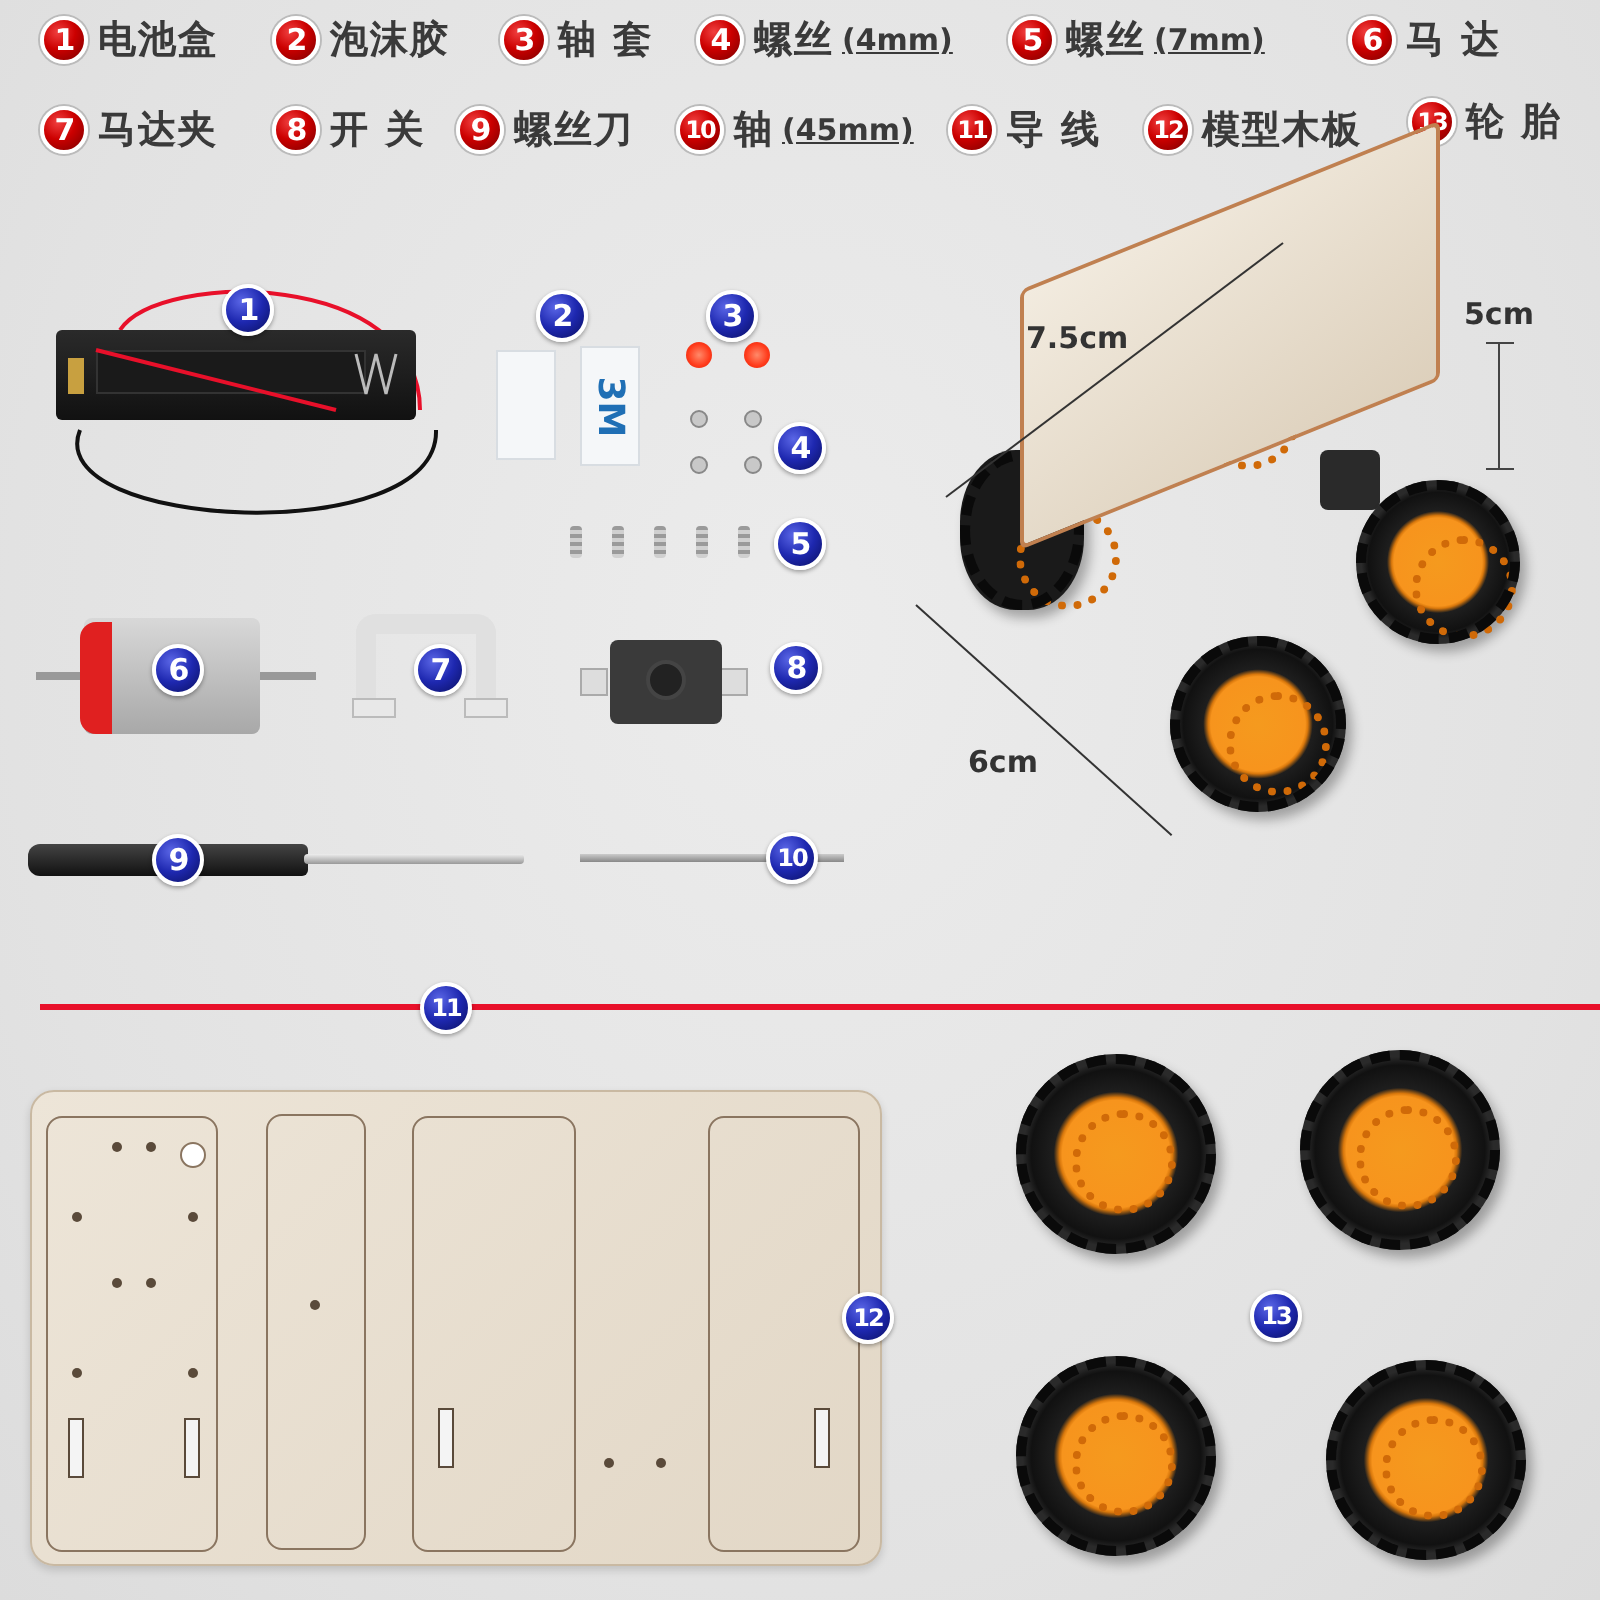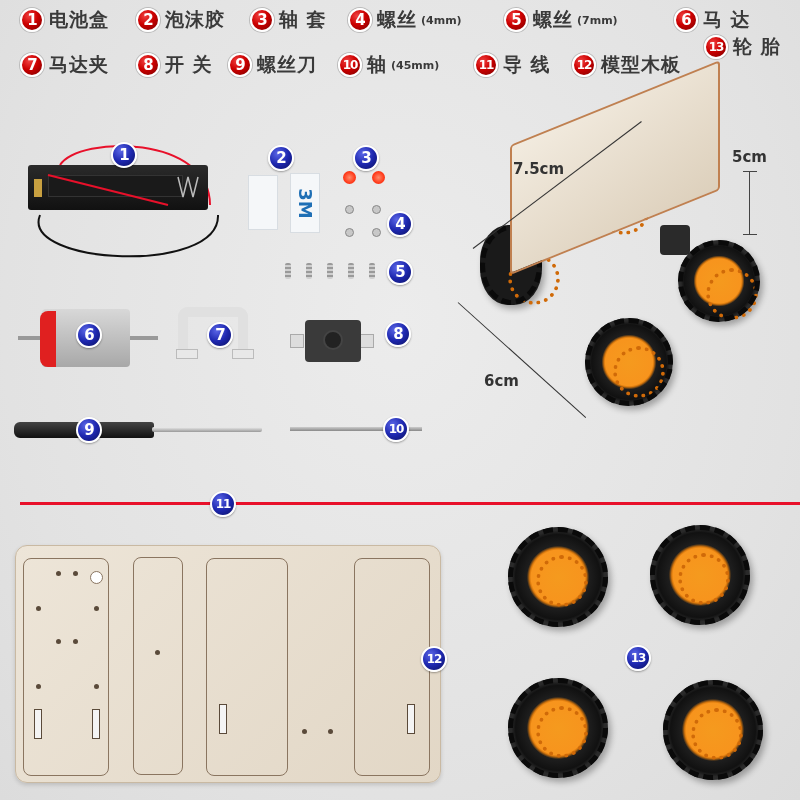--- a/index.html
+++ b/index.html
@@ -2,21 +2,21 @@
 <html><head>
 <meta charset="utf-8">
 <style>
   * { box-sizing: border-box; margin: 0; padding: 0; }
   body { width: 800px; height: 800px; overflow: hidden; background: #e6e6e6; font-family: "DejaVu Sans", sans-serif; }
   .canvas { position: relative; width: 800px; height: 800px; background: radial-gradient(ellipse at 50% 40%, #ececec 0%, #e2e2e2 70%, #dcdcdc 100%); }
   .legend-item { position: absolute; display: flex; align-items: center; height: 30px; }
   .red-badge { width: 24px; height: 24px; border-radius: 50%; background: radial-gradient(circle at 35% 30%, #f04040 0%, #c00 45%, #7a0000 100%); border: 2px solid #fff; box-shadow: 0 0 0 1px #bbb; color: #fff; font-weight: bold; font-size: 15px; display: flex; align-items: center; justify-content: center; letter-spacing: -1px; flex-shrink: 0; }
   .red-badge.two { font-size: 12px; }
   .legend-label { margin-left: 5px; font-size: 19px; font-weight: bold; color: #3a3a3a; white-space: nowrap; letter-spacing: 1px; }
-  .legend-sub { font-size: 11px; font-weight: bold; color: #3a3a3a; margin-left: 4px; }
+  .legend-sub { font-size: 15px; font-weight: bold; color: #3a3a3a; margin-left: 4px; text-decoration: underline; }
 
   
   .blue-badge { position: absolute; width: 26px; height: 26px; border-radius: 50%; background: radial-gradient(circle at 35% 30%, #5a66e6 0%, #1e28b0 50%, #0a0f60 100%); border: 2px solid #fff; box-shadow: 0 1px 2px rgba(0,0,0,0.35); color: #fff; font-weight: bold; font-size: 15px; display: flex; align-items: center; justify-content: center; letter-spacing: -1px; z-index: 5; }
   .blue-badge.two { font-size: 12px; }
 
   .abs { position: absolute; }
 
   
   .battery { position: absolute; left: 28px; top: 165px; width: 180px; height: 45px; background: linear-gradient(#2a2a2a, #111); border-radius: 3px; }
   .battery::after { content: ""; position: absolute; left: 20px; right: 25px; top: 10px; height: 20px; background: #1a1a1a; border: 1px solid #333; }
@@ -116,21 +116,21 @@
     <span class="legend-sub">(45mm)</span>
   </div>
   <div class="legend-item" style="left:474px; top:50px;">
     <span class="red-badge two">11</span>
     <span class="legend-label">导 线</span>
   </div>
   <div class="legend-item" style="left:572px; top:50px;">
     <span class="red-badge two">12</span>
     <span class="legend-label">模型木板</span>
   </div>
-  <div class="legend-item" style="left:704px; top:32px;align-items:center;">
+  <div class="legend-item" style="left:704px; top:46px;align-items:center;">
     <span class="red-badge two">13</span>
     <span class="legend-label">轮 胎</span>
   </div>
 
   <svg class="abs" style="left:20px; top:135px;" width="200" height="130">
     <path d="M40 30 C 60 0, 190 0, 190 70" stroke="#e8102a" stroke-width="2" fill="none"></path>
     <path d="M20 80 C 0 130, 200 140, 198 80" stroke="#111" stroke-width="2" fill="none"></path>
   </svg>
   <div class="battery"></div>
   <svg class="abs" style="left:28px; top:165px;" width="180" height="45">

